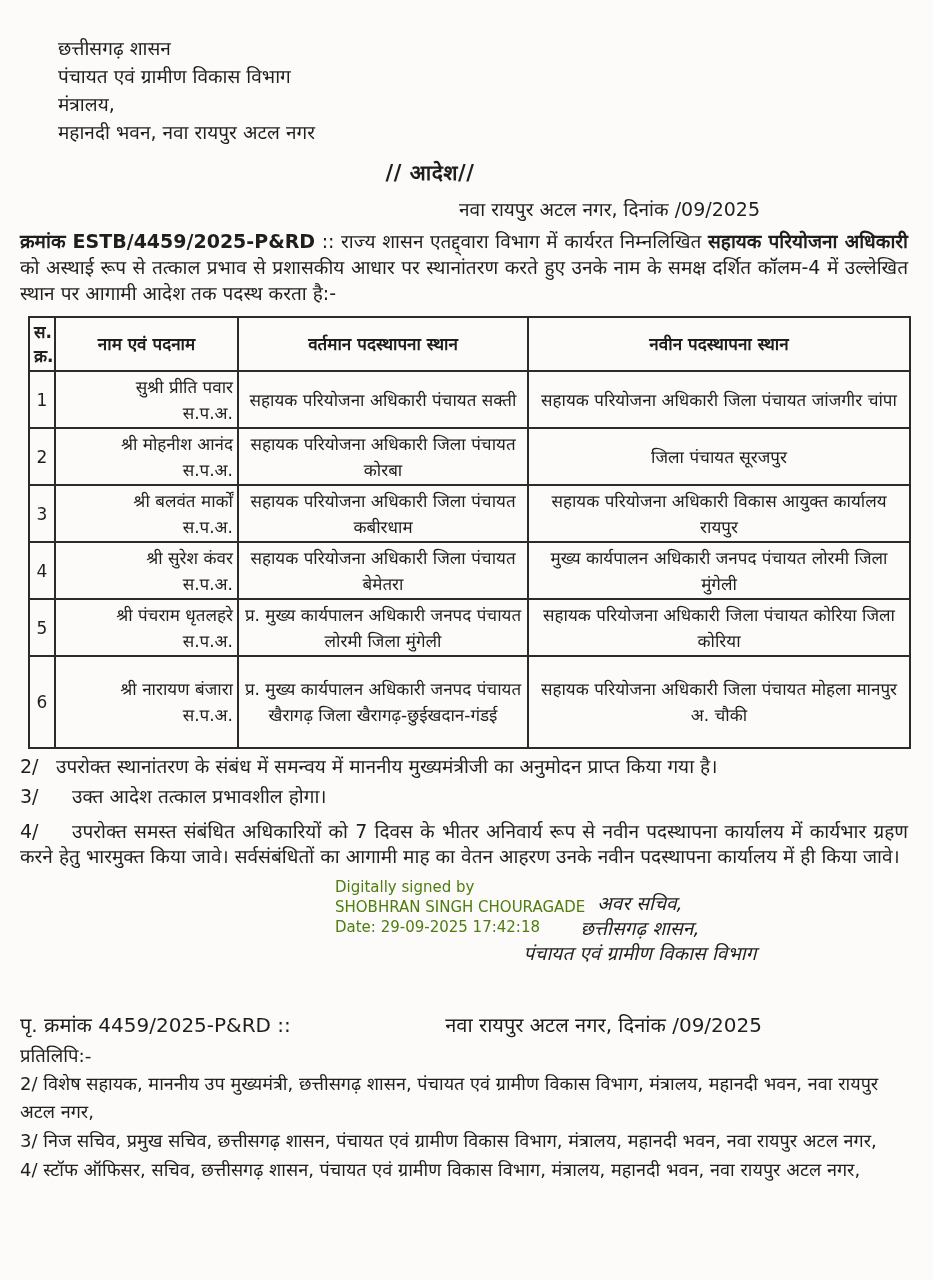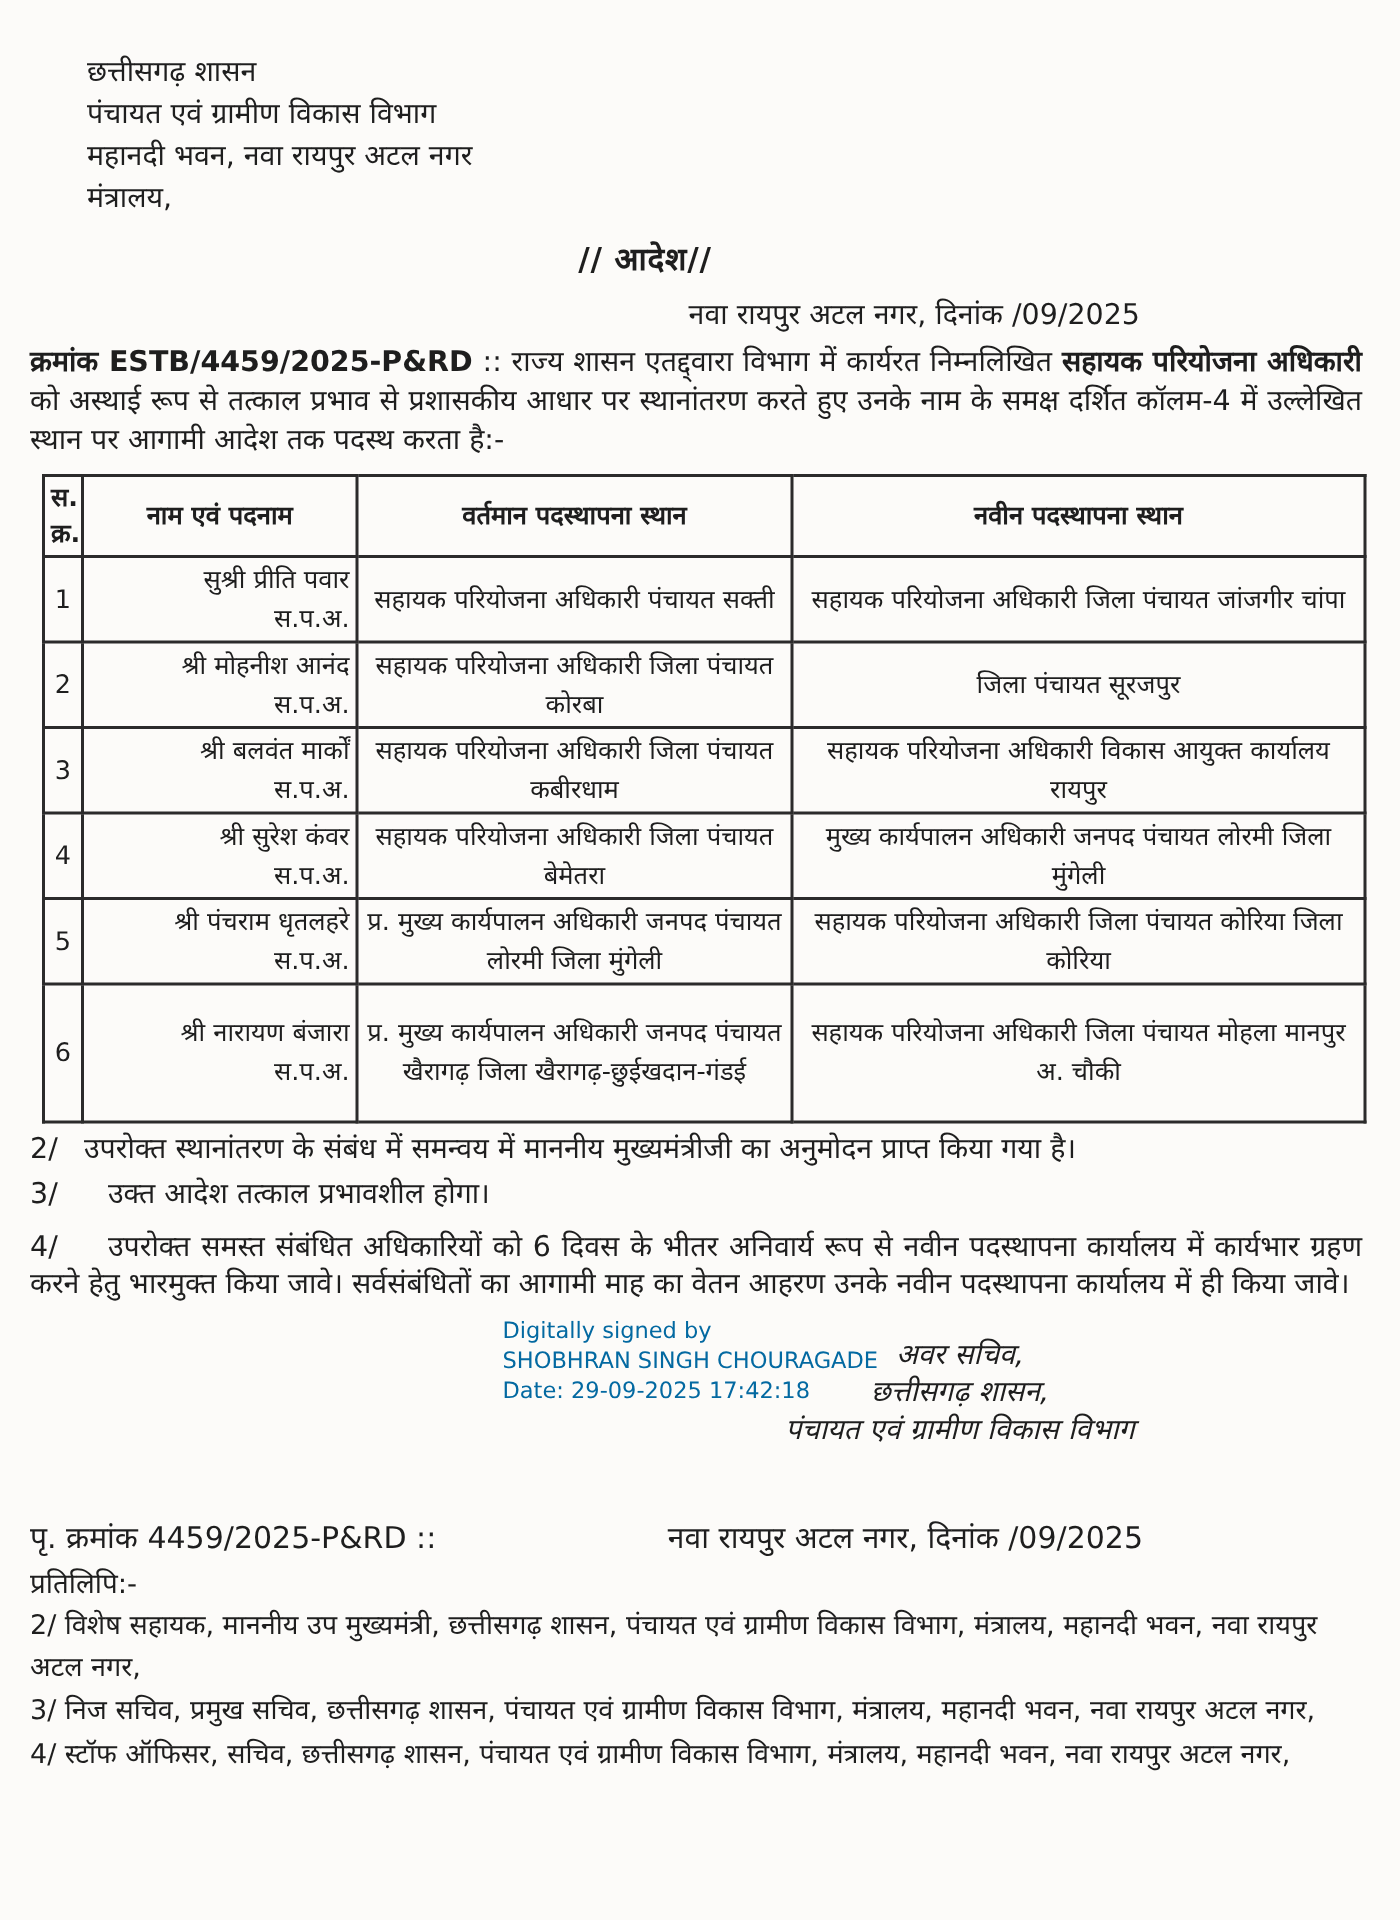--- a/index.html
+++ b/index.html
@@ -29,39 +29,39 @@
   tr.r6{height:92px;}
 
   .clause{font-size:19px;line-height:25px;margin-top:5px;}
   .clause .cnum{display:inline-block;}
   .c2 .cnum{width:36px;}
   .c3 .cnum{width:52px;}
   .c4{margin-top:10px;text-align:justify;}
   .c4 .cnum{width:52px;}
 
   .sig{position:relative;height:102px;margin-top:8px;}
-  .sig-en{position:absolute;left:315px;top:0;font-size:15px;line-height:20px;color:#0369a1;}
+  .sig-en{position:absolute;left:315px;top:0;font-size:15px;line-height:20px;color:#4d7c0f;}
   .sig-hi{position:absolute;left:465px;top:14px;width:310px;text-align:center;font-size:19px;line-height:25px;font-style:italic;}
 
   .endorse{display:flex;font-size:20px;margin-top:32px;}
   .endorse .pd{margin-left:auto;margin-right:146px;}
   .copy-label{font-size:18.5px;margin-top:4px;}
   .copies{font-size:18px;line-height:28px;margin-top:3px;}
   .copy-item{margin-top:1px;}
 </style>
 </head>
 <body>
 
 <div>
 
   <div class="doc-header">
     <div>छत्तीसगढ़ शासन</div>
     <div>पंचायत एवं ग्रामीण विकास विभाग</div>
+    <div>मंत्रालय,</div>
     <div>महानदी भवन, नवा रायपुर अटल नगर</div>
-    <div>मंत्रालय,</div>
   </div>
 
   <div class="order-title">// आदेश//</div>
 
   <div class="date-line">नवा रायपुर अटल नगर, दिनांक /09/2025</div>
 
   <p class="opening">
     <span class="b">क्रमांक ESTB/4459/2025-P&amp;RD</span>
     <span>:: राज्य शासन एतद्द्वारा विभाग में कार्यरत निम्नलिखित</span>
     <span class="b">सहायक परियोजना अधिकारी</span>
@@ -139,21 +139,21 @@
   </tbody>
     </table>
 
   <div class="clause c2">
     <span class="cnum">2/</span><span>उपरोक्त स्थानांतरण के संबंध में समन्वय में माननीय मुख्यमंत्रीजी का अनुमोदन प्राप्त किया गया है।</span>
   </div>
   <div class="clause c3">
     <span class="cnum">3/</span><span>उक्त आदेश तत्काल प्रभावशील होगा।</span>
   </div>
   <div class="clause c4">
-    <span class="cnum">4/</span><span>उपरोक्त समस्त संबंधित अधिकारियों को 6 दिवस के भीतर अनिवार्य रूप से नवीन पदस्थापना कार्यालय में कार्यभार ग्रहण करने हेतु भारमुक्त किया जावे। सर्वसंबंधितों का आगामी माह का वेतन आहरण उनके नवीन पदस्थापना कार्यालय में ही किया जावे।</span>
+    <span class="cnum">4/</span><span>उपरोक्त समस्त संबंधित अधिकारियों को 7 दिवस के भीतर अनिवार्य रूप से नवीन पदस्थापना कार्यालय में कार्यभार ग्रहण करने हेतु भारमुक्त किया जावे। सर्वसंबंधितों का आगामी माह का वेतन आहरण उनके नवीन पदस्थापना कार्यालय में ही किया जावे।</span>
   </div>
 
   <div class="sig">
     <div class="sig-en">
       <div>Digitally signed by</div>
       <div>SHOBHRAN SINGH CHOURAGADE</div>
       <div>Date: 29-09-2025 17:42:18</div>
     </div>
     <div class="sig-hi">
       <div>अवर सचिव,</div>

